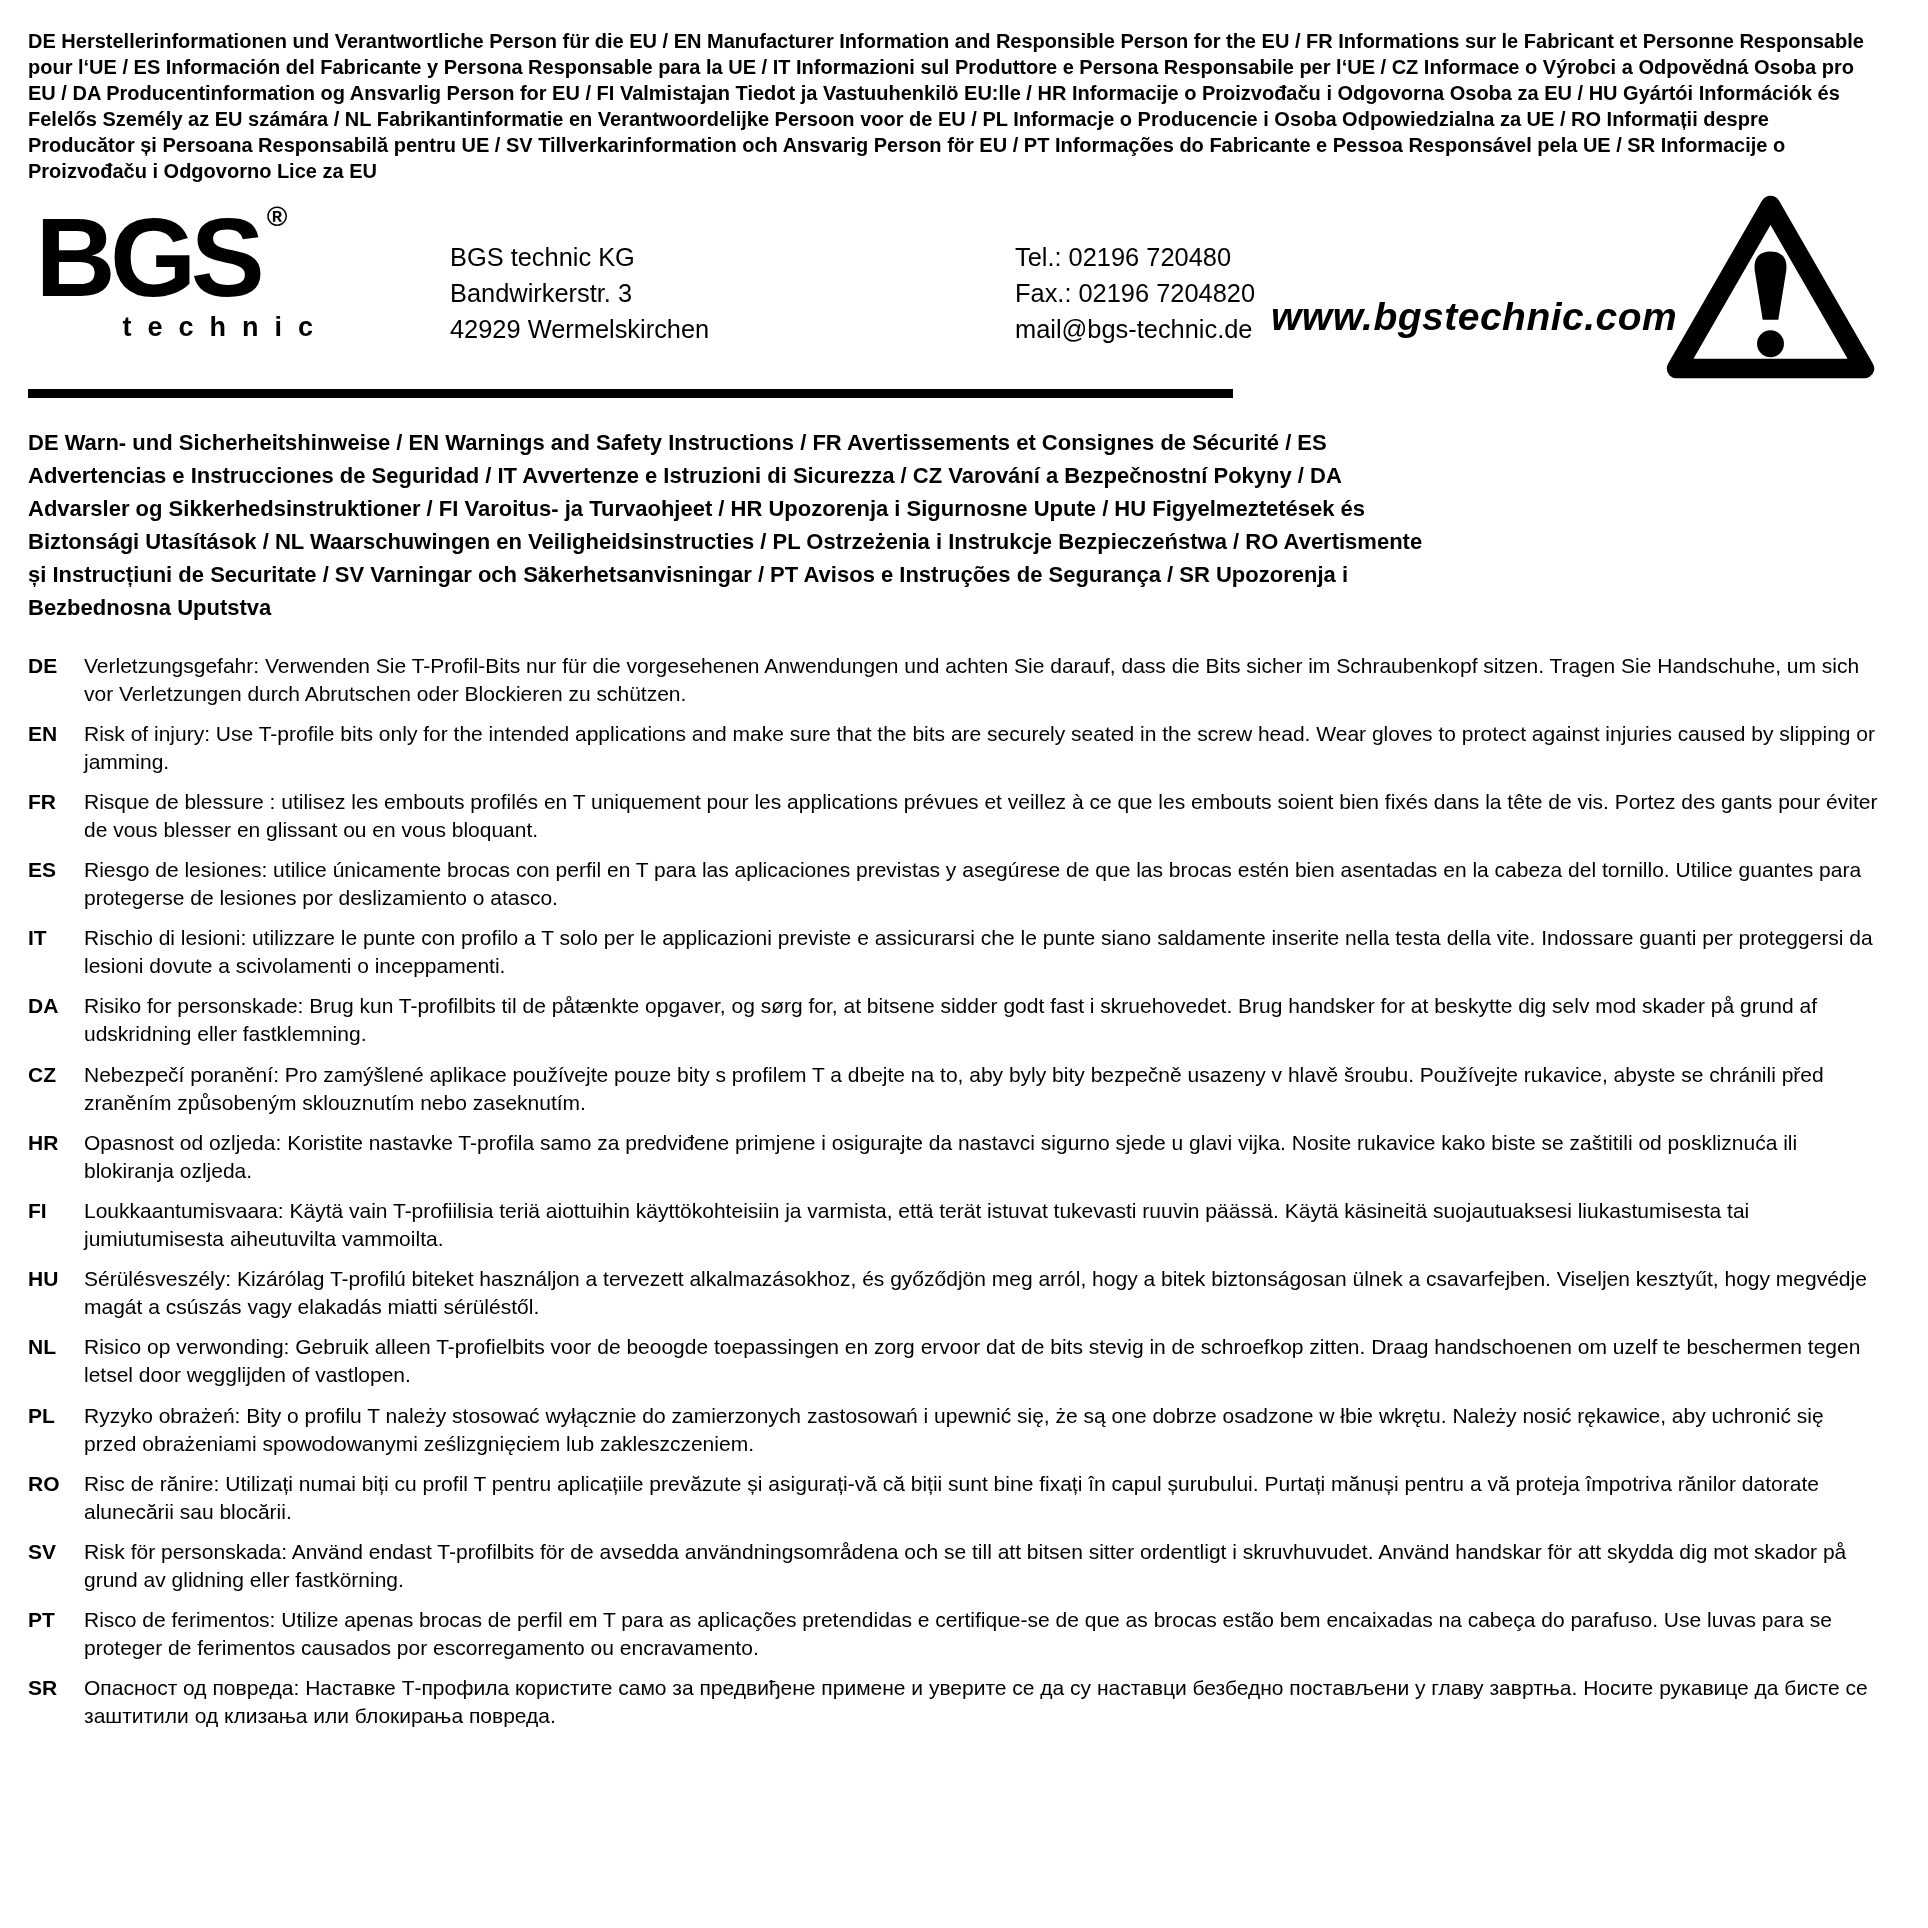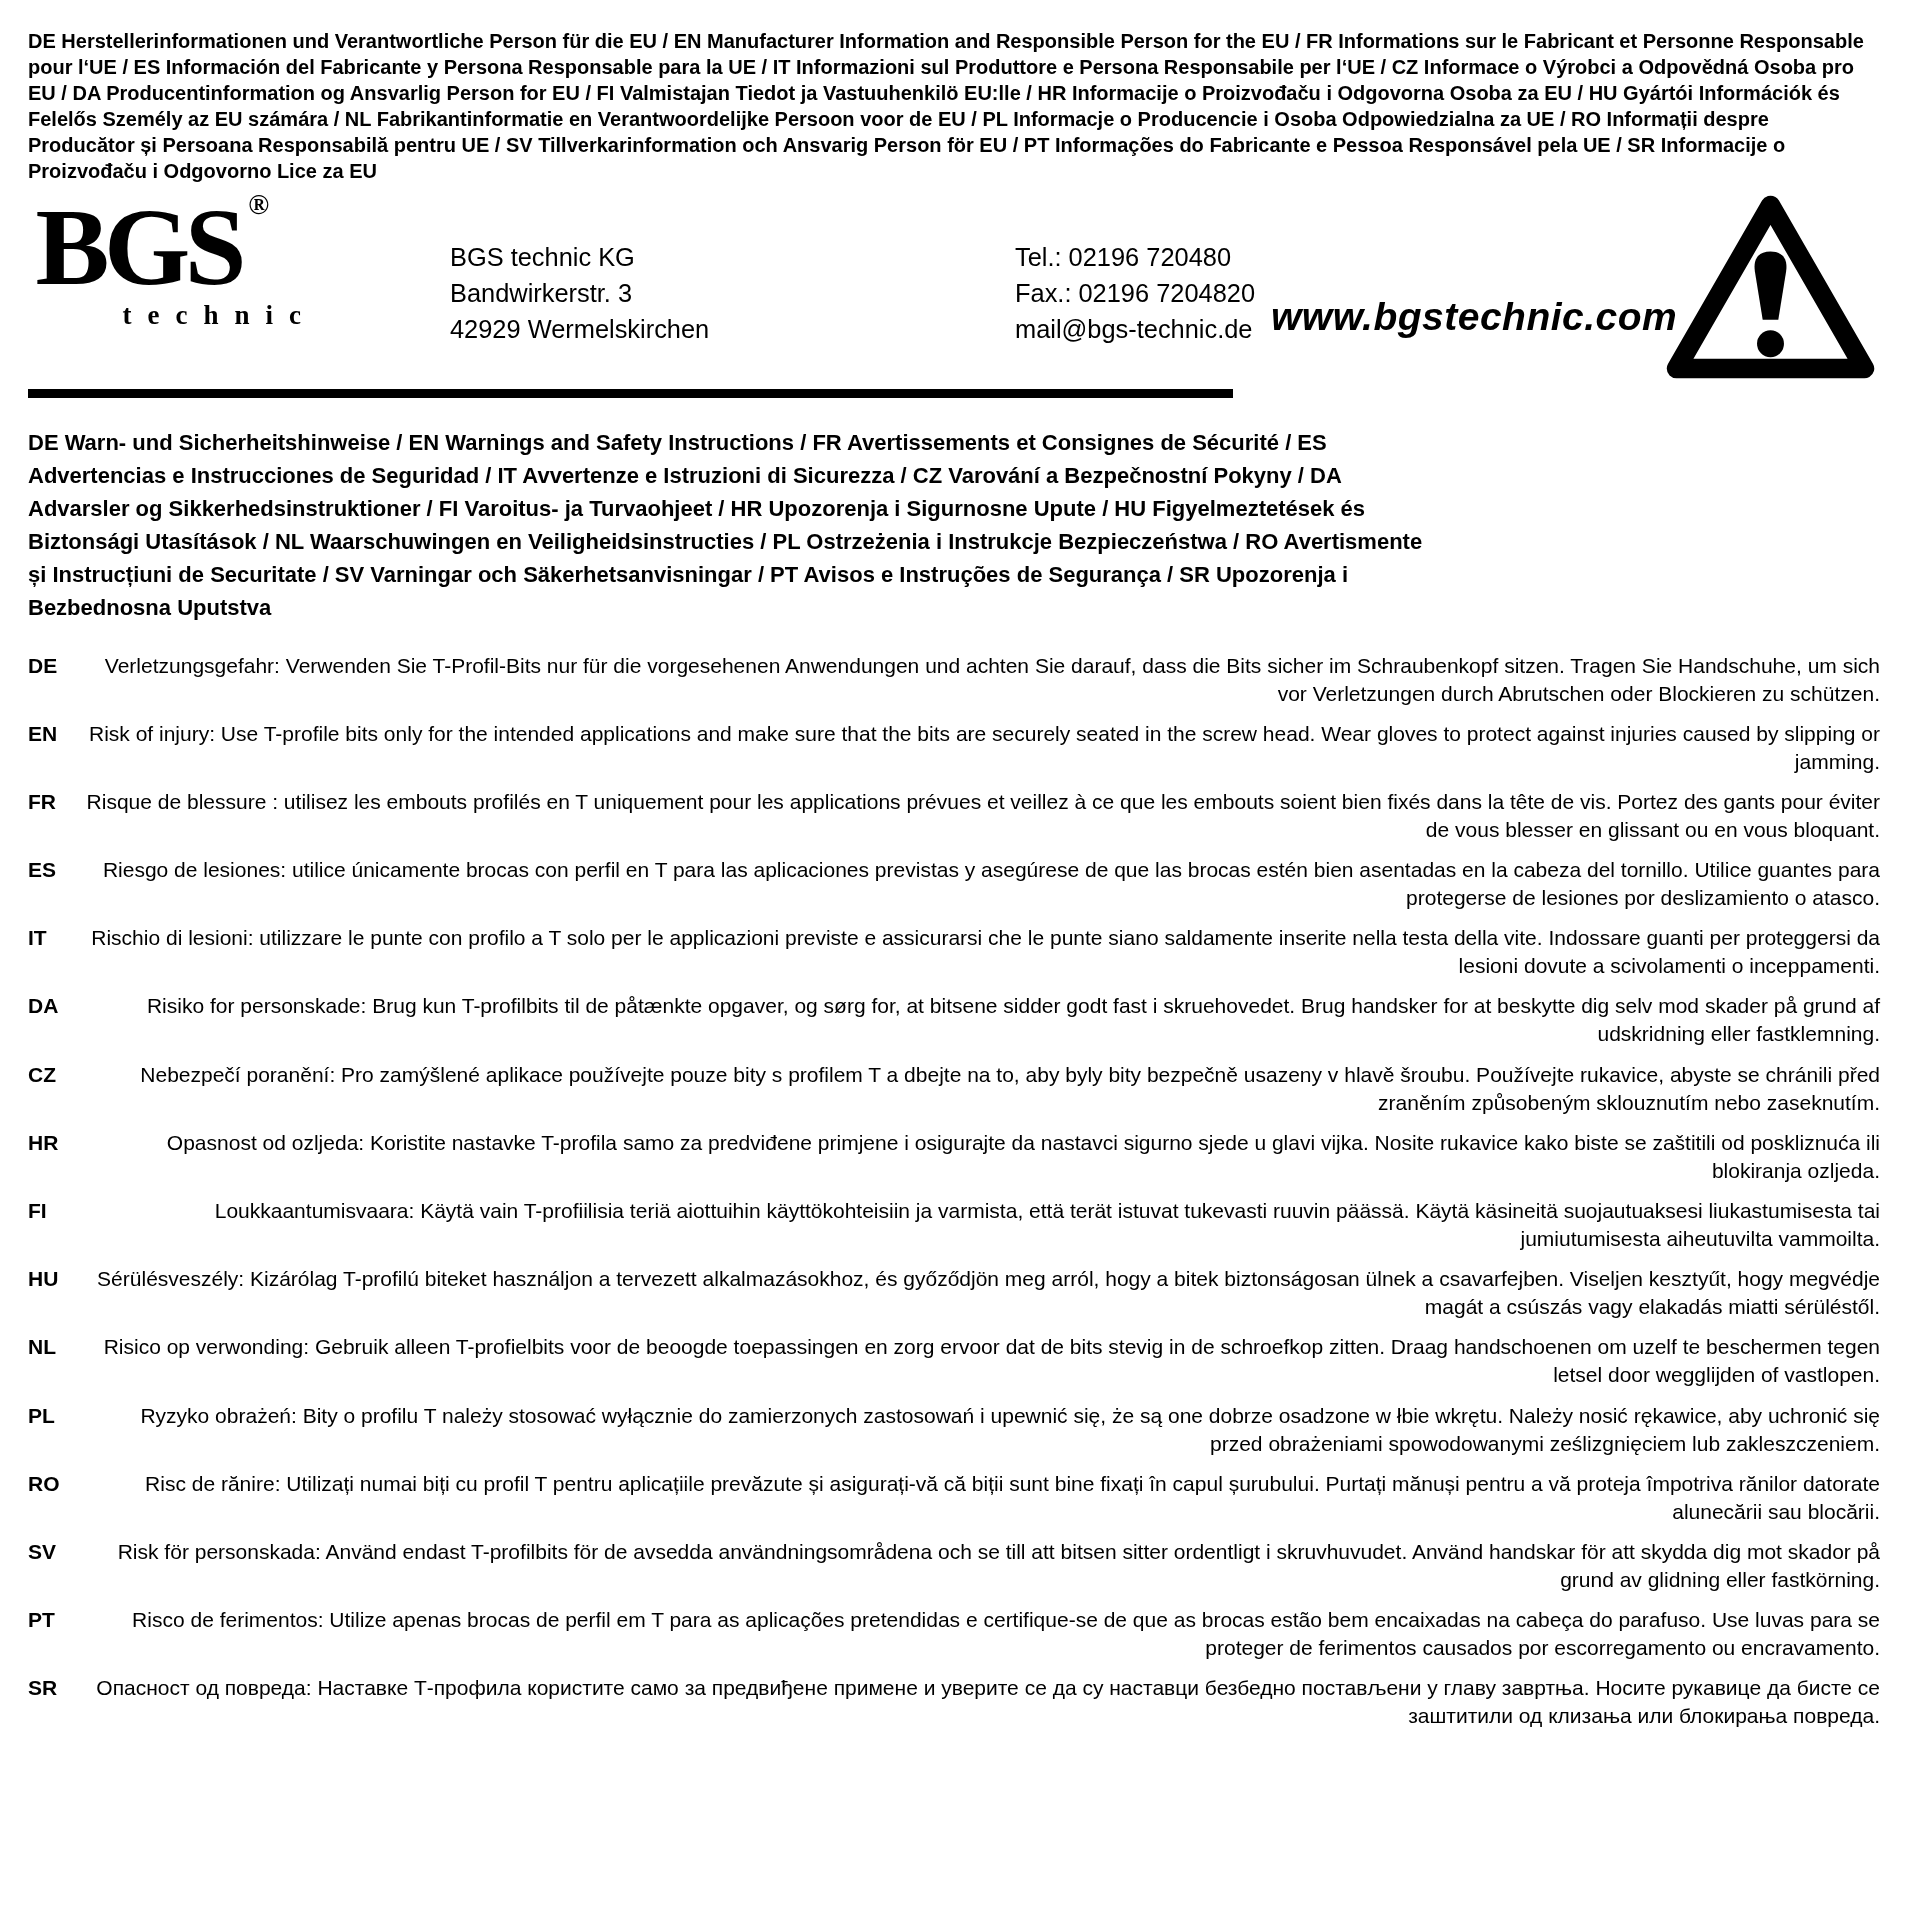--- a/index.html
+++ b/index.html
@@ -13,21 +13,21 @@
 
   .header-top {
     margin:0;
     font-weight:bold;
     font-size:20px;
     line-height:26px;
     text-align:left;
   }
 
   .logo-row { position:relative; height:205px; }
-  .logo { position:absolute; left:7.5px; top:7px; line-height:1;font-family:Liberation Serif, serif; }
+  .logo { position:absolute; left:7.5px; top:19px; line-height:1; }
   .logo-main {
     font-size:111px;
     font-weight:bold;
     letter-spacing:-5.6px;
     line-height:1;
   }
   .logo-reg {
     font-size:28px;
     letter-spacing:0;
     vertical-align:top;
@@ -63,21 +63,21 @@
 
   .warnings-list { margin-top:28px; }
   .witem {
     display:grid;
     grid-template-columns:56px 1fr;
     margin-bottom:12.2px;
     font-size:21px;
     line-height:28px;
   }
   .wcode { font-weight:bold; }
-  .wtext { text-align:right; }
+  .wtext { text-align:left; }
 </style>
 </head>
 <body>
 
 <div class="page">
 
   <p class="header-top">DE Herstellerinformationen und Verantwortliche Person für die EU / EN Manufacturer Information and Responsible Person for the EU / FR Informations sur le Fabricant et Personne Responsable pour l‘UE / ES Información del Fabricante y Persona Responsable para la UE / IT Informazioni sul Produttore e Persona Responsabile per l‘UE / CZ Informace o Výrobci a Odpovědná Osoba pro EU / DA Producentinformation og Ansvarlig Person for EU / FI Valmistajan Tiedot ja Vastuuhenkilö EU:lle / HR Informacije o Proizvođaču i Odgovorna Osoba za EU / HU Gyártói Információk és Felelős Személy az EU számára / NL Fabrikantinformatie en Verantwoordelijke Persoon voor de EU / PL Informacje o Producencie i Osoba Odpowiedzialna za UE / RO Informații despre Producător și Persoana Responsabilă pentru UE / SV Tillverkarinformation och Ansvarig Person för EU / PT Informações do Fabricante e Pessoa Responsável pela UE / SR Informacije o Proizvođaču i Odgovorno Lice za EU</p>
 
   <div class="logo-row">
 

